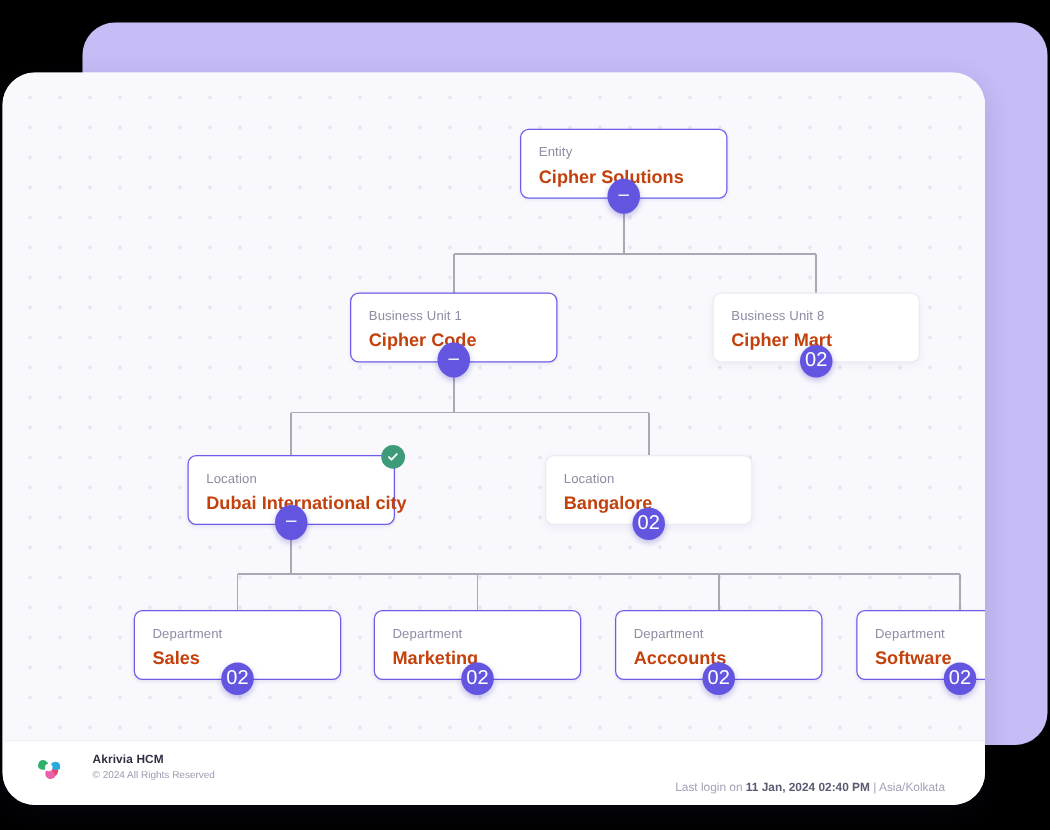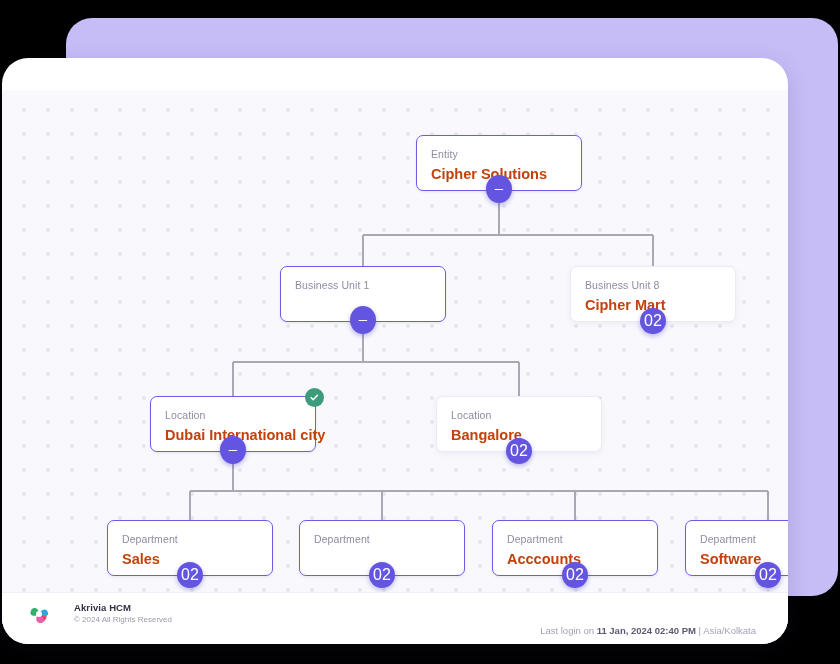--- a/index.html
+++ b/index.html
@@ -50,21 +50,20 @@
     position: absolute;
     left: 0;
     top: 0;
     right: 0;
     height: 534px;
     background-color: #f9f9fd;
     background-image: radial-gradient(#e7e7f1 1.6px, transparent 1.7px);
     background-size: 24px 24px;
     background-position: 10px 8px;
     overflow: hidden;
-    margin-top: 32px;
   }
 
   
   .connectors {
     position: absolute;
     left: 0;
     top: 0;
     width: 786px;
     height: 534px;
     pointer-events: none;
@@ -220,20 +219,21 @@
       </svg>
 
       <div class="node active" style="left:414px; top:45px; width:166px; height:56px;">
         <div class="node-type">Entity</div>
         <div class="node-title">Cipher Solutions</div>
         <div class="badge minus">–</div>
       </div>
 
       <div class="node active" style="left:278px; top:176px; width:166px; height:56px;">
         <div class="node-type">Business Unit 1</div>
+        <div class="node-title">Cipher Code</div>
         <div class="badge minus">–</div>
       </div>
 
       <div class="node inactive" style="left:568px; top:176px; width:166px; height:56px;">
         <div class="node-type">Business Unit 8</div>
         <div class="node-title">Cipher Mart</div>
         <div class="badge">02</div>
       </div>
 
       <div class="node active" style="left:148px; top:306px; width:166px; height:56px;">
@@ -254,20 +254,21 @@
       </div>
 
       <div class="node active" style="left:105px; top:430px; width:166px; height:56px;">
         <div class="node-type">Department</div>
         <div class="node-title">Sales</div>
         <div class="badge">02</div>
       </div>
 
       <div class="node active" style="left:297px; top:430px; width:166px; height:56px;">
         <div class="node-type">Department</div>
+        <div class="node-title">Marketing</div>
         <div class="badge">02</div>
       </div>
 
       <div class="node active" style="left:490px; top:430px; width:166px; height:56px;">
         <div class="node-type">Department</div>
         <div class="node-title">Acccounts</div>
         <div class="badge">02</div>
       </div>
 
       <div class="node active" style="left:683px; top:430px; width:166px; height:56px;">

